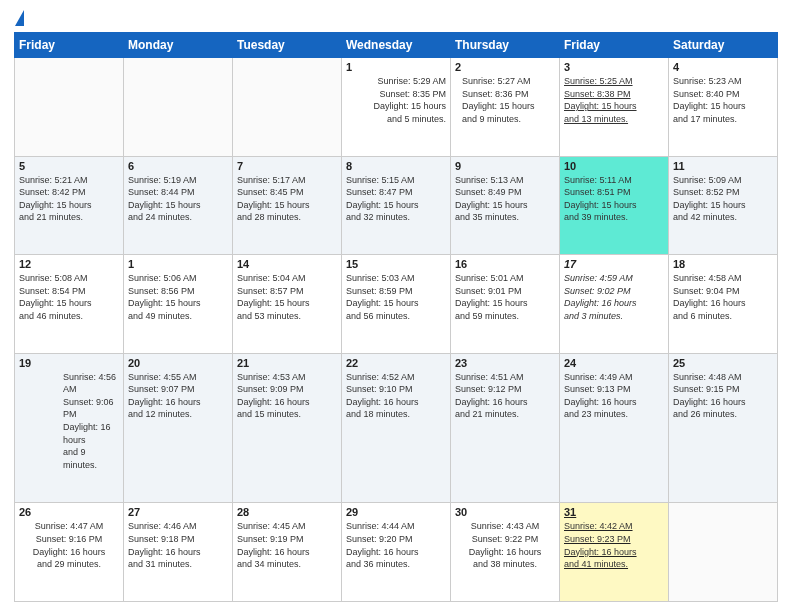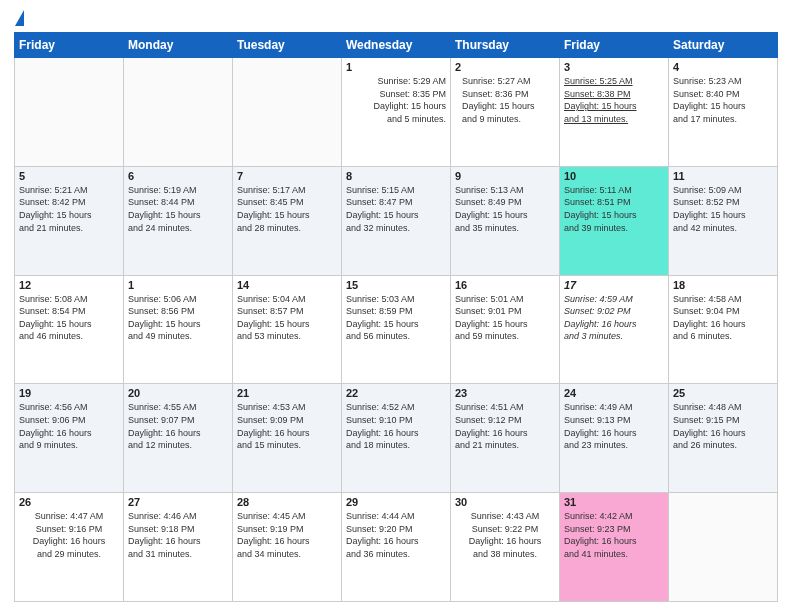--- a/index.html
+++ b/index.html
@@ -274,21 +274,21 @@
             <span class="day-num">18</span>
             <div class="day-info" style="white-space: pre-line;">Sunrise: 4:58 AM
 Sunset: 9:04 PM
 Daylight: 16 hours
 and 6 minutes.</div>
           </td>
         </tr>
         <tr>
           <td style="background-color: rgb(240, 244, 248);">
             <span class="day-num">19</span>
-            <div class="day-info" style="white-space: pre-line;">Sunrise: 4:56 AM
+            <div class="day-info" style="white-space: pre-line; margin-left: 44px;">Sunrise: 4:56 AM
 Sunset: 9:06 PM
 Daylight: 16 hours
 and 9 minutes.</div>
           </td>
           <td style="background-color: rgb(240, 244, 248);">
             <span class="day-num">20</span>
             <div class="day-info" style="white-space: pre-line;">Sunrise: 4:55 AM
 Sunset: 9:07 PM
 Daylight: 16 hours
 and 12 minutes.</div>
@@ -358,21 +358,21 @@
 Daylight: 16 hours
 and 36 minutes.</div>
           </td>
           <td style="background-color: rgb(255, 255, 255);">
             <span class="day-num">30</span>
             <div class="day-info" style="white-space: pre-line; text-align: center;">Sunrise: 4:43 AM
 Sunset: 9:22 PM
 Daylight: 16 hours
 and 38 minutes.</div>
           </td>
-          <td style="background-color: #f9a8d4;">
+          <td style="background-color: #fef9c3; text-decoration: underline;">
             <span class="day-num">31</span>
             <div class="day-info" style="white-space: pre-line;">Sunrise: 4:42 AM
 Sunset: 9:23 PM
 Daylight: 16 hours
 and 41 minutes.</div>
           </td>
           <td class="empty" style="background-color: rgb(250, 250, 250);"></td>
         </tr>
       </tbody>
   </table>

